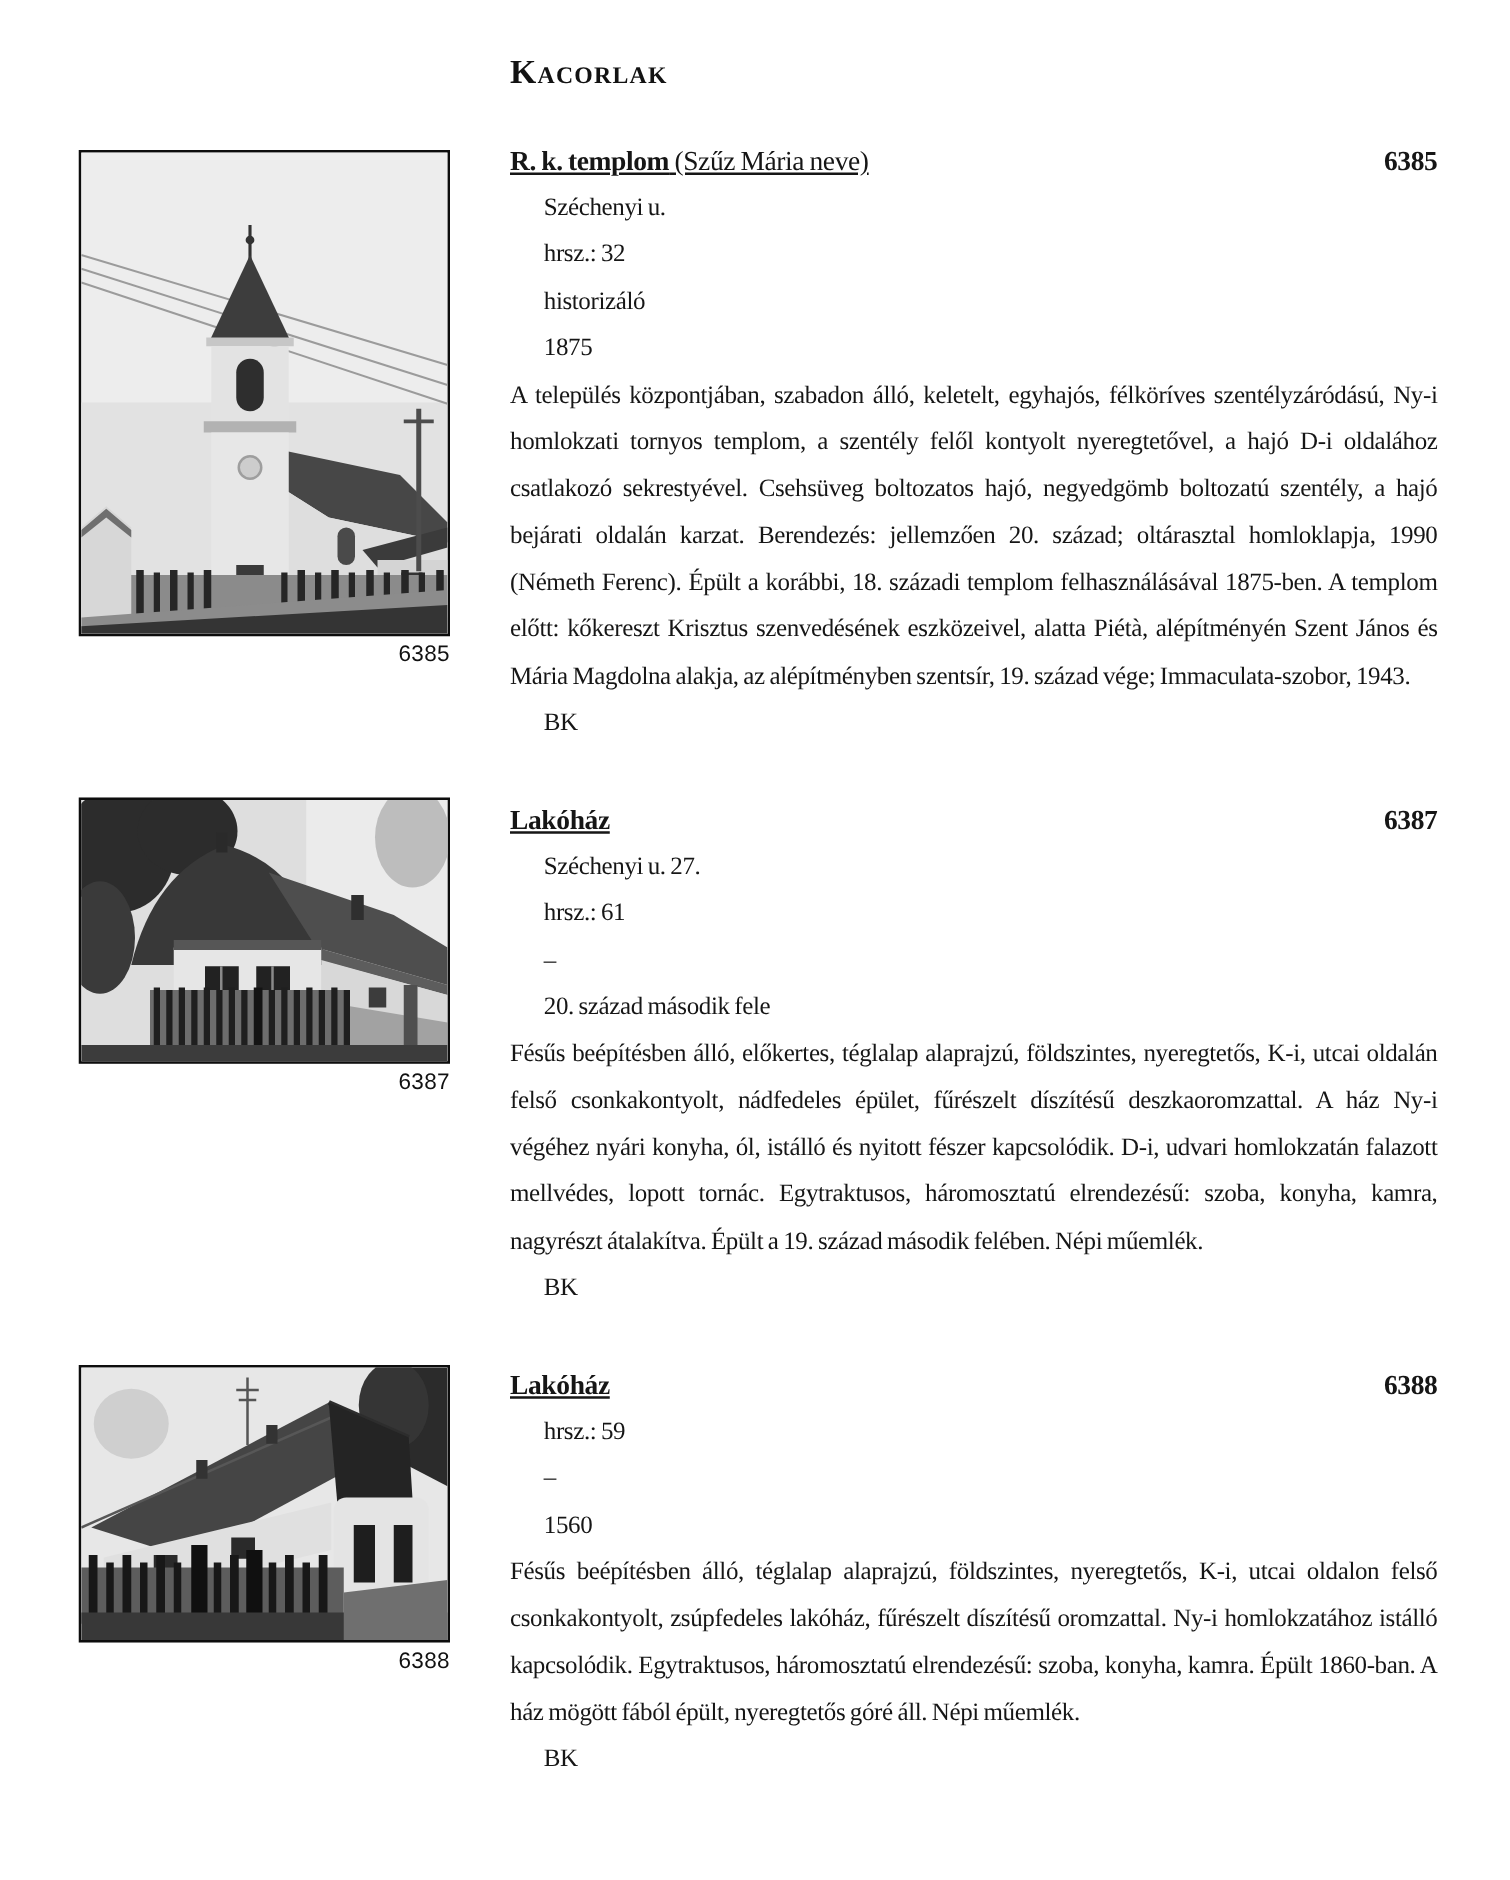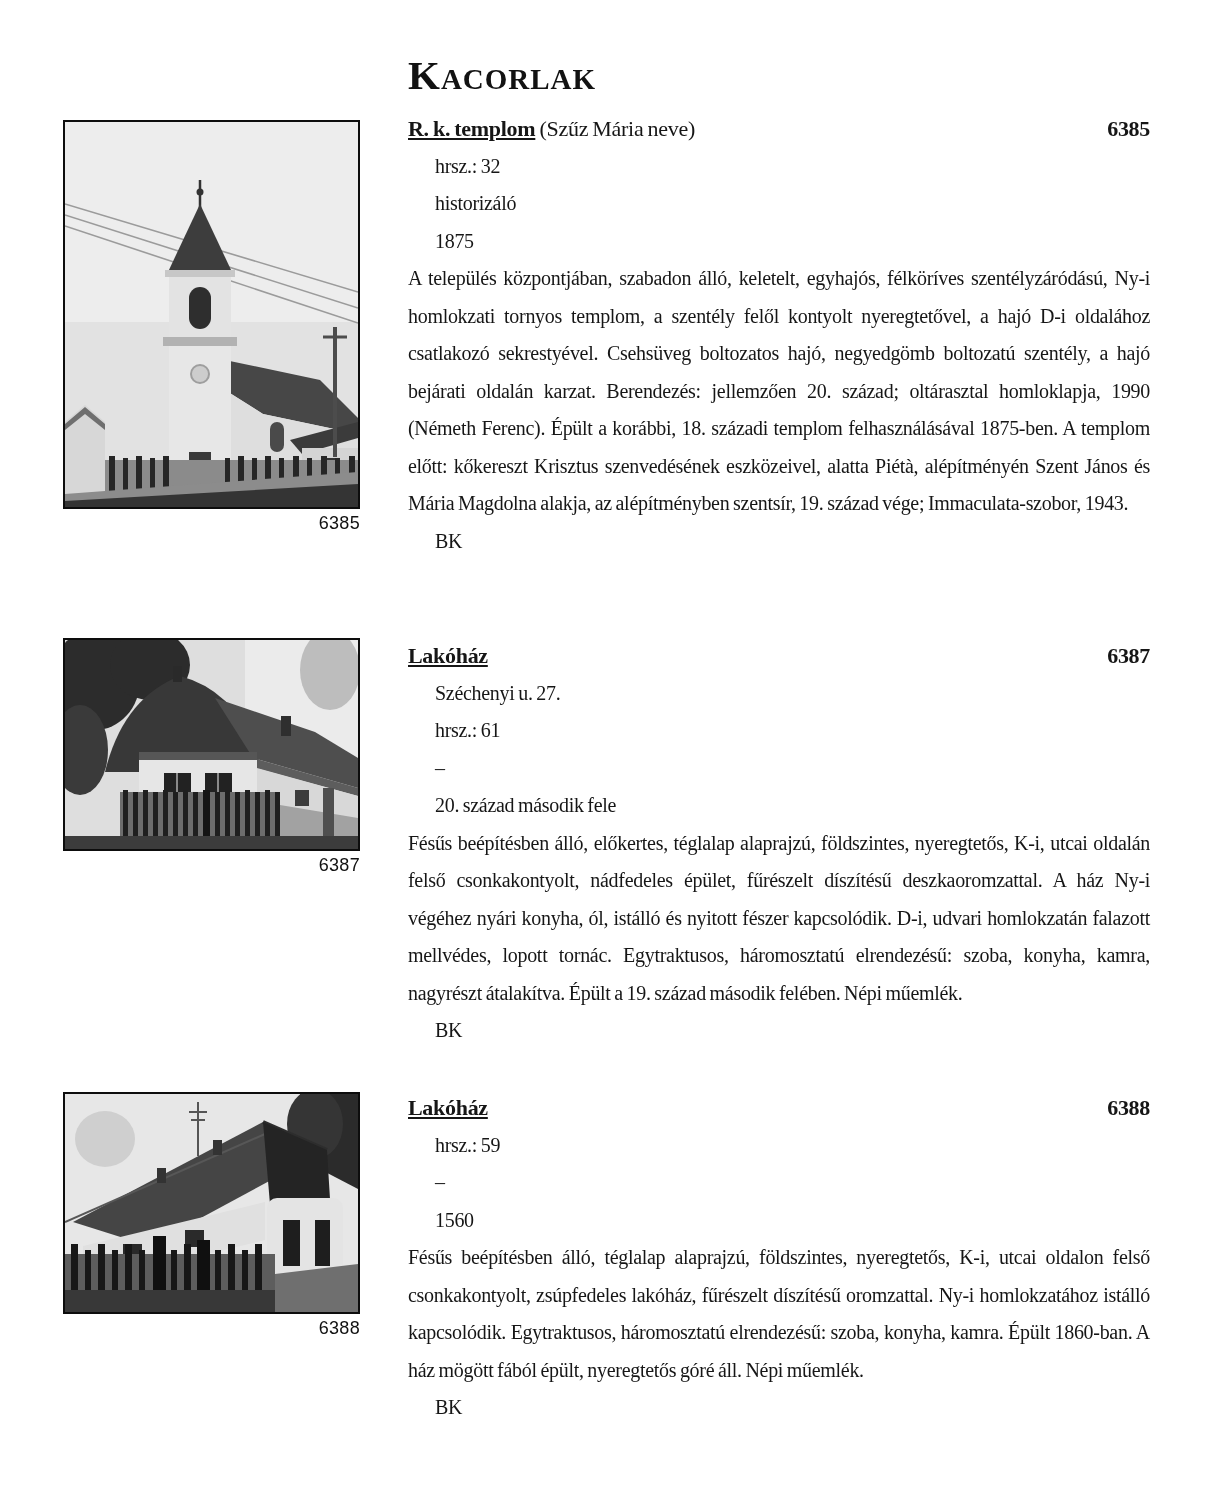--- a/index.html
+++ b/index.html
@@ -14,21 +14,21 @@
     font-family: "Liberation Serif", serif;
     color: #161616;
     overflow: hidden;
   }
 
   
   .page-title {
     position: absolute;
     left: 408px;
     top: 24px;
-    font-size: 41px;
+    font-size: 27px;
     font-weight: 700;
     font-variant: small-caps;
     letter-spacing: 1px;
     color: #121212;
   }
 
   
   .photo-figure {
     position: absolute;
     left: 63px;
@@ -68,21 +68,21 @@
   #entry-6387 { top: 637px; }
   #entry-6388 { top: 1089px; }
 
   .entry-header {
     display: flex;
     justify-content: space-between;
     align-items: baseline;
     font-size: 22px;
   }
   .entry-title .entry-name { font-weight: 700; text-decoration: underline; }
-  .entry-title .entry-name-note { font-weight: 400; }
+  .entry-title .entry-name-note { font-weight: 400; text-decoration: underline; }
   .entry-number { font-weight: 700; }
 
   .detail-line { padding-left: 27px; }
   .entry-description { text-align: justify; }
   .entry-signature { padding-left: 27px; }
 </style>
 </head>
 <body>
 
 <h1 class="page-title">Kacorlak</h1>
@@ -265,20 +265,21 @@
     </svg>
   </span>
   <figcaption class="photo-caption">6388</figcaption>
 </figure>
 
 <section class="entry" id="entry-6385">
   <div class="entry-header">
     <span class="entry-title"><span class="entry-name">R. k. templom</span><span class="entry-name-note"> (Szűz Mária neve)</span></span>
     <span class="entry-number">6385</span>
   </div>
+  <div class="detail-line">Széchenyi u.</div>
   <div class="detail-line">hrsz.: 32</div>
   <div class="detail-line">historizáló</div>
   <div class="detail-line">1875</div>
   <div class="entry-description">A település központjában, szabadon álló, keletelt, egyhajós, félköríves szentélyzáródású, Ny-i homlokzati tornyos templom, a szentély felől kontyolt nyeregtetővel, a hajó D-i oldalához csatlakozó sekrestyével. Csehsüveg boltozatos hajó, negyedgömb boltozatú szentély, a hajó bejárati oldalán karzat. Berendezés: jellemzően 20. század; oltárasztal homloklapja, 1990 (Németh Ferenc). Épült a korábbi, 18. századi templom felhasználásával 1875-ben. A templom előtt: kőkereszt Krisztus szenvedésének eszközeivel, alatta Piétà, alépítményén Szent János és Mária Magdolna alakja, az alépítményben szentsír, 19. század vége; Immaculata-szobor, 1943.</div>
   <div class="entry-signature">BK</div>
 </section>
 
 <section class="entry" id="entry-6387">
   <div class="entry-header">
     <span class="entry-title"><span class="entry-name">Lakóház</span><span class="entry-name-note"></span></span>

